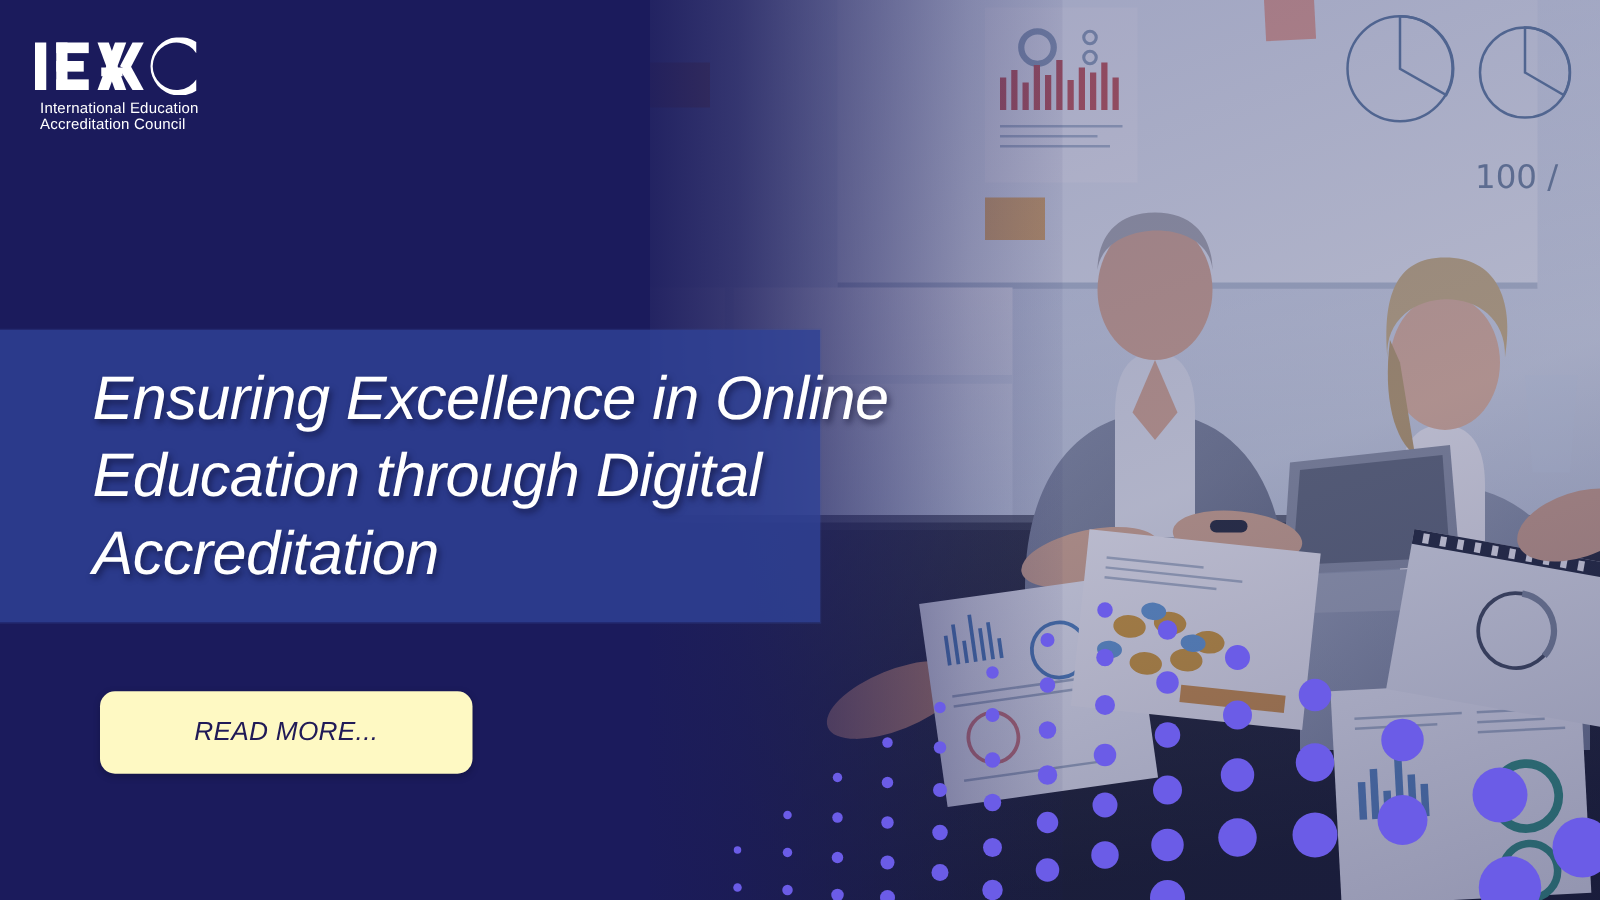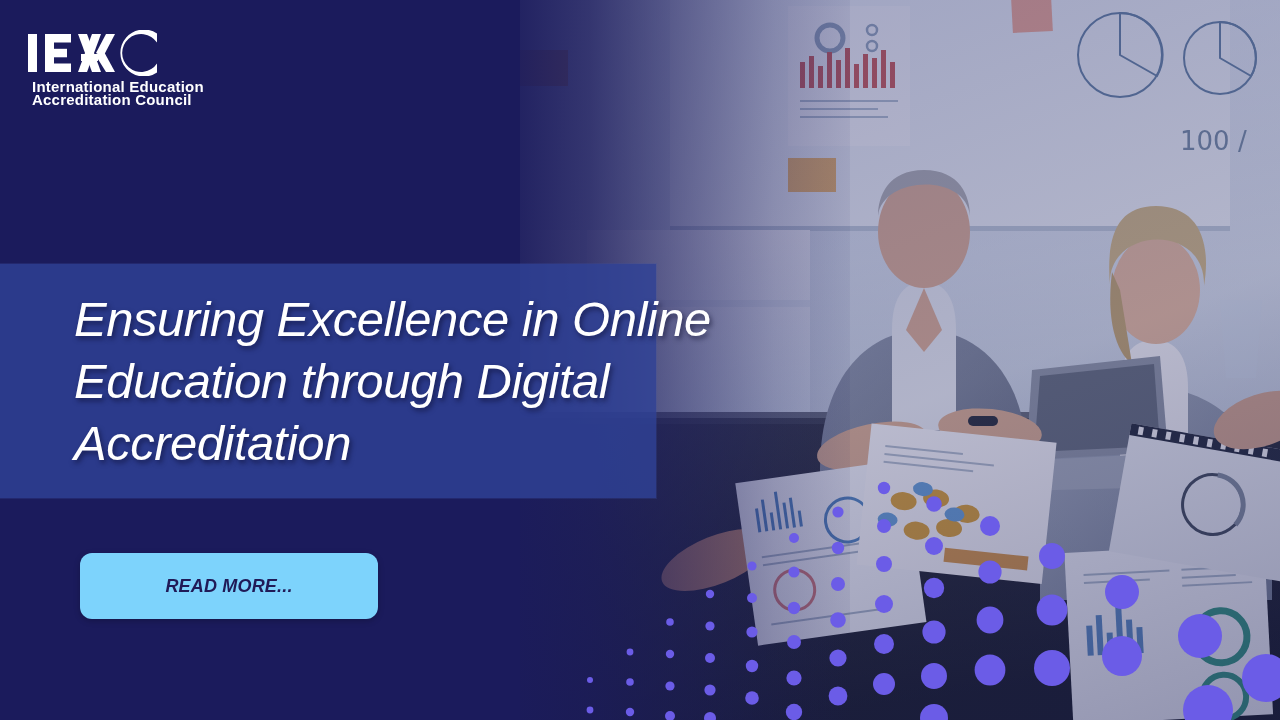--- a/index.html
+++ b/index.html
@@ -74,22 +74,22 @@
   #logo {
     position: absolute;
     left: 26px;
     top: 30px;
     z-index: 6;
   }
   #logo-mark { display:block; }
   #logo-sub {
     margin-top: 4px;
     color: #ffffff;
-    font-size: 15px;
-    font-weight: 700;
+    font-size: 12px;
+    font-weight: 400;
     line-height: 13px;
     letter-spacing: 0.015em;
     white-space: pre-line;
     padding-left: 6px;
   }
 
   
   #title-band {
     position: absolute;
     left: 0;
@@ -116,28 +116,28 @@
     white-space: pre-line;
   }
 
   
   #read-more {
     position: absolute;
     left: 80px;
     top: 553px;
     width: 298px;
     height: 66px;
-    background: #7dd3fc;
+    background: #fef9c3;
     border: none;
     border-radius: 12px;
     z-index: 6;
     color: #201a57;
     font-family: "Liberation Sans", sans-serif;
-    font-size: 18px;
-    font-weight: 700;
+    font-size: 21px;
+    font-weight: 400;
     font-style: italic;
     letter-spacing: 0.01em;
     cursor: pointer;
     display: flex;
     align-items: center;
     justify-content: center;
     box-shadow: 0 2px 6px rgba(0,0,0,0.22);
   }
 </style>
 </head>

